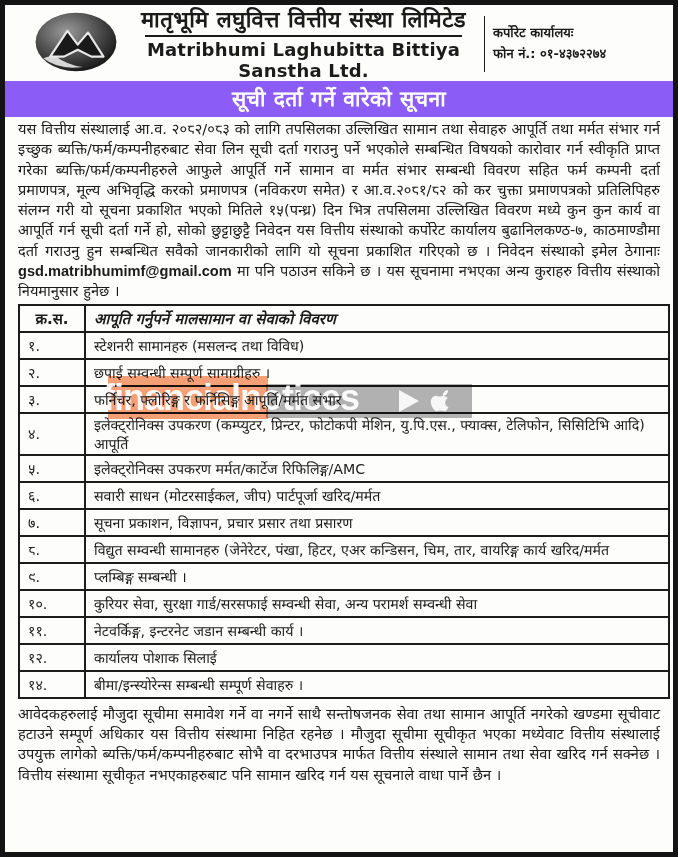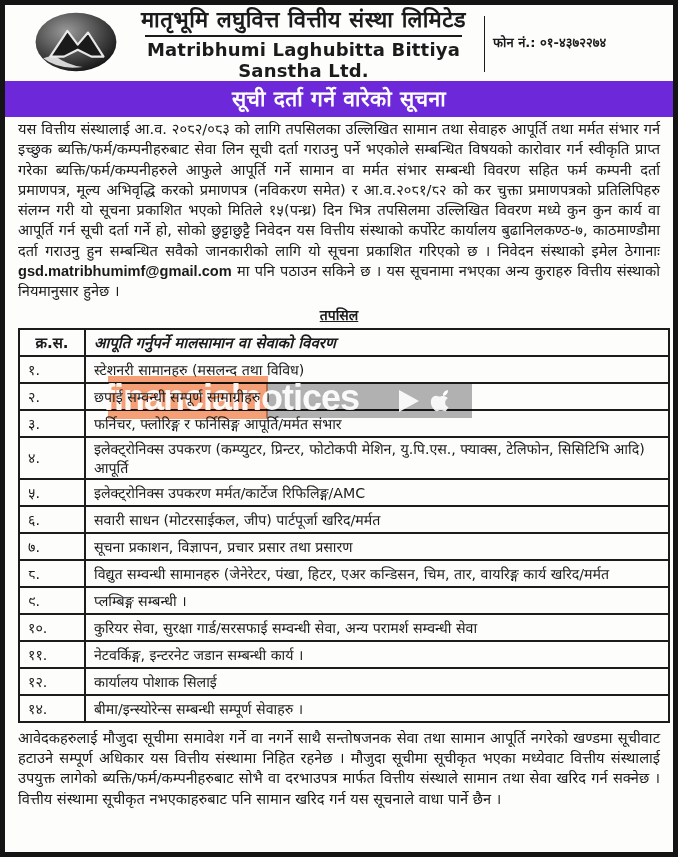--- a/index.html
+++ b/index.html
@@ -21,21 +21,21 @@
   }
   .logo-wrap{flex:0 0 110px;display:flex;justify-content:center;}
   .name-block{flex:1 1 auto;text-align:center;padding:0 6px;}
   .org-np{font-size:22px;font-weight:bold;line-height:1.25;letter-spacing:.5px;}
   .name-rule{border:0;border-top:2px solid #1b1b1b;margin:2px 8px 2px 8px;}
   .org-en{font-size:18px;font-weight:bold;letter-spacing:.2px;}
   .v-divider{flex:0 0 1px;background:#1b1b1b;height:56px;margin:0 8px;}
   .contact-block{flex:0 0 170px;font-size:13px;font-weight:bold;line-height:1.55;text-align:left;}
   
   .titlebar{
-    background:#6d28d9;color:#ffffff;text-align:center;
+    background:#8b5cf6;color:#ffffff;text-align:center;
     font-size:21px;font-weight:bold;letter-spacing:.5px;
     padding:3px 0 5px 0;
   }
   .date-line{text-align:center;font-weight:bold;font-size:13px;margin:4px 0 2px 0;}
   
   .para{
     margin:2px 13px;text-align:justify;
     font-size:14.6px;line-height:20.3px;
   }
   .para .email{font-weight:bold;font-family:"Liberation Sans","DejaVu Sans",sans-serif;}
@@ -96,32 +96,32 @@
         </svg>
       </span>
     </div>
     <div class="name-block">
       <div class="org-np">मातृभूमि लघुवित्त वित्तीय संस्था लिमिटेड</div>
       <hr class="name-rule">
       <div class="org-en">Matribhumi Laghubitta Bittiya Sanstha Ltd.</div>
     </div>
     <div class="v-divider"></div>
     <div class="contact-block">
+      <div>कर्पोरेट कार्यालयः</div>
       <div>फोन नं.: ०१-४३७२२७४</div>
     </div>
   </div>
 
   <div class="titlebar">
     <span>सूची दर्ता गर्ने वारेको सूचना</span>
   </div>
 
 
   <p class="para"><span>यस वित्तीय संस्थालाई आ.व. २०८२/०८३ को लागि तपसिलका उल्लिखित सामान तथा सेवाहरु आपूर्ति तथा मर्मत संभार गर्न इच्छुक ब्यक्ति/फर्म/कम्पनीहरुबाट सेवा लिन सूची दर्ता गराउनु पर्ने भएकोले सम्बन्धित विषयको कारोवार गर्न स्वीकृति प्राप्त गरेका ब्यक्ति/फर्म/कम्पनीहरुले आफुले आपूर्ति गर्ने सामान वा मर्मत संभार सम्बन्धी विवरण सहित फर्म कम्पनी दर्ता प्रमाणपत्र, मूल्य अभिवृद्धि करको प्रमाणपत्र (नविकरण समेत) र आ.व.२०८१/८२ को कर चुक्ता प्रमाणपत्रको प्रतिलिपिहरु संलग्न गरी यो सूचना प्रकाशित भएको मितिले १५(पन्ध्र) दिन भित्र तपसिलमा उल्लिखित विवरण मध्ये कुन कुन कार्य वा आपूर्ति गर्न सूची दर्ता गर्ने हो, सोको छुट्टाछुट्टै निवेदन यस वित्तीय संस्थाको कर्पोरेट कार्यालय बुढानिलकण्ठ-७, काठमाण्डौमा दर्ता गराउनु हुन सम्बन्धित सवैको जानकारीको लागि यो सूचना प्रकाशित गरिएको छ । निवेदन संस्थाको इमेल ठेगानाः </span><span class="email">gsd.matribhumimf@gmail.com</span><span> मा पनि पठाउन सकिने छ । यस सूचनामा नभएका अन्य कुराहरु वित्तीय संस्थाको नियमानुसार हुनेछ ।</span></p>
 
-  <div class="tapasil">तपसिल</div>
 
   <table class="items">
     <thead>
       <tr>
         <th class="c-sn"><span>क्र.स.</span></th>
         <th class="c-desc"><span>आपूति गर्नुपर्ने मालसामान वा सेवाको विवरण</span></th>
       </tr>
     </thead>
     <tbody>
         <tr>

